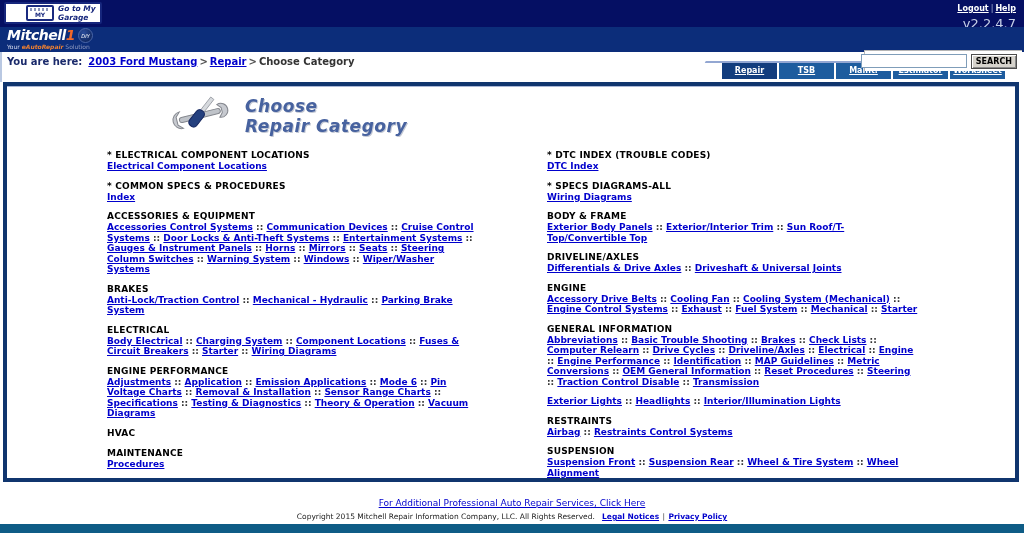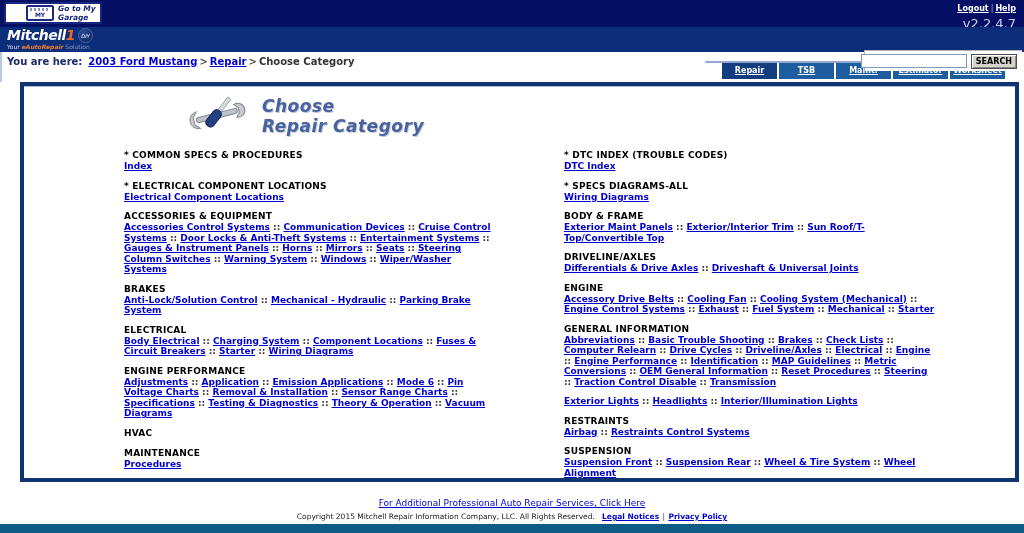--- a/index.html
+++ b/index.html
@@ -60,21 +60,21 @@
   .searchbox { position:absolute; right:2px; top:50px; width:158px; height:21px; background:#fff;
     border-top:1px solid #b5b5b5; border-left:1px solid #b5b5b5;
     display:flex; align-items:center; justify-content:flex-end; gap:4px; padding-right:5px; z-index:5; }
   .search-input { width:106px; height:14px; border:1px solid #7f9db9; font-size:9px; padding:0 2px;
     font-family:"DejaVu Sans", sans-serif; }
   .search-btn { font-size:8px; font-weight:bold; color:#000; background:#d6d3cc;
     border:1px solid #4d4d4d; box-shadow:inset 1px 1px 0 #fff, inset -1px -1px 0 #8a8a8a;
     padding:2px 4px; font-family:"DejaVu Sans", sans-serif; cursor:pointer; }
 
   
-  .content-box { position:absolute; left:20px; right:5px; top:82px; height:400px;
+  .content-box { position:absolute; left:3px; right:5px; top:82px; height:400px;
     border:4px solid #10356e; background:#fff; overflow:hidden; }
   .content-box::before { content:''; display:block; height:1px; background:#aab7d6; }
 
   .title-row { display:flex; align-items:center; margin:5px 0 0 160px; height:48px; }
   .page-title { margin-left:12px; font-size:17px; font-weight:bold; font-style:italic;
     color:#47629f; line-height:20px; letter-spacing:0.5px; text-shadow:1px 1px 0 #c3c8d4; }
 
   .columns { display:flex; margin-top:10px; }
   .col-left  { margin-left:100px; width:372px; }
   .col-right { margin-left:68px;  width:372px; }
@@ -156,34 +156,34 @@
       </svg>
     </span>
     <div class="page-title">
       <div>Choose</div>
       <div>Repair Category</div>
     </div>
   </div>
   <div class="columns">
     <div class="col-left">
         <div class="section">
+          <div class="sec-h">* ELECTRICAL COMPONENT LOCATIONS</div>
+          <div class="sec-links"><a class="cat-link">Electrical Component Locations</a></div>
+        </div>
+        <div class="section">
           <div class="sec-h">* COMMON SPECS &amp; PROCEDURES</div>
           <div class="sec-links"><a class="cat-link">Index</a></div>
         </div>
         <div class="section">
-          <div class="sec-h">* ELECTRICAL COMPONENT LOCATIONS</div>
-          <div class="sec-links"><a class="cat-link">Electrical Component Locations</a></div>
-        </div>
-        <div class="section">
           <div class="sec-h">ACCESSORIES &amp; EQUIPMENT</div>
           <div class="sec-links"><a class="cat-link">Accessories Control Systems</a><span class="link-sep"> :: </span><a class="cat-link">Communication Devices</a><span class="link-sep"> :: </span><a class="cat-link">Cruise Control Systems</a><span class="link-sep"> :: </span><a class="cat-link">Door Locks &amp; Anti-Theft Systems</a><span class="link-sep"> :: </span><a class="cat-link">Entertainment Systems</a><span class="link-sep"> :: </span><a class="cat-link">Gauges &amp; Instrument Panels</a><span class="link-sep"> :: </span><a class="cat-link">Horns</a><span class="link-sep"> :: </span><a class="cat-link">Mirrors</a><span class="link-sep"> :: </span><a class="cat-link">Seats</a><span class="link-sep"> :: </span><a class="cat-link">Steering Column Switches</a><span class="link-sep"> :: </span><a class="cat-link">Warning System</a><span class="link-sep"> :: </span><a class="cat-link">Windows</a><span class="link-sep"> :: </span><a class="cat-link">Wiper/Washer Systems</a></div>
         </div>
         <div class="section">
           <div class="sec-h">BRAKES</div>
-          <div class="sec-links"><a class="cat-link">Anti-Lock/Solution Control</a><span class="link-sep"> :: </span><a class="cat-link">Mechanical - Hydraulic</a><span class="link-sep"> :: </span><a class="cat-link">Parking Brake System</a></div>
+          <div class="sec-links"><a class="cat-link">Anti-Lock/Traction Control</a><span class="link-sep"> :: </span><a class="cat-link">Mechanical - Hydraulic</a><span class="link-sep"> :: </span><a class="cat-link">Parking Brake System</a></div>
         </div>
         <div class="section">
           <div class="sec-h">ELECTRICAL</div>
           <div class="sec-links"><a class="cat-link">Body Electrical</a><span class="link-sep"> :: </span><a class="cat-link">Charging System</a><span class="link-sep"> :: </span><a class="cat-link">Component Locations</a><span class="link-sep"> :: </span><a class="cat-link">Fuses &amp; Circuit Breakers</a><span class="link-sep"> :: </span><a class="cat-link">Starter</a><span class="link-sep"> :: </span><a class="cat-link">Wiring Diagrams</a></div>
         </div>
         <div class="section">
           <div class="sec-h">ENGINE PERFORMANCE</div>
           <div class="sec-links"><a class="cat-link">Adjustments</a><span class="link-sep"> :: </span><a class="cat-link">Application</a><span class="link-sep"> :: </span><a class="cat-link">Emission Applications</a><span class="link-sep"> :: </span><a class="cat-link">Mode 6</a><span class="link-sep"> :: </span><a class="cat-link">Pin Voltage Charts</a><span class="link-sep"> :: </span><a class="cat-link">Removal &amp; Installation</a><span class="link-sep"> :: </span><a class="cat-link">Sensor Range Charts</a><span class="link-sep"> :: </span><a class="cat-link">Specifications</a><span class="link-sep"> :: </span><a class="cat-link">Testing &amp; Diagnostics</a><span class="link-sep"> :: </span><a class="cat-link">Theory &amp; Operation</a><span class="link-sep"> :: </span><a class="cat-link">Vacuum Diagrams</a></div>
         </div>
         <div class="section">
@@ -198,21 +198,21 @@
         <div class="section">
           <div class="sec-h">* DTC INDEX (TROUBLE CODES)</div>
           <div class="sec-links"><a class="cat-link">DTC Index</a></div>
         </div>
         <div class="section">
           <div class="sec-h">* SPECS DIAGRAMS-ALL</div>
           <div class="sec-links"><a class="cat-link">Wiring Diagrams</a></div>
         </div>
         <div class="section">
           <div class="sec-h">BODY &amp; FRAME</div>
-          <div class="sec-links"><a class="cat-link">Exterior Maint Panels</a><span class="link-sep"> :: </span><a class="cat-link">Exterior/Interior Trim</a><span class="link-sep"> :: </span><a class="cat-link">Sun Roof/T-Top/Convertible Top</a></div>
+          <div class="sec-links"><a class="cat-link">Exterior Body Panels</a><span class="link-sep"> :: </span><a class="cat-link">Exterior/Interior Trim</a><span class="link-sep"> :: </span><a class="cat-link">Sun Roof/T-Top/Convertible Top</a></div>
         </div>
         <div class="section">
           <div class="sec-h">DRIVELINE/AXLES</div>
           <div class="sec-links"><a class="cat-link">Differentials &amp; Drive Axles</a><span class="link-sep"> :: </span><a class="cat-link">Driveshaft &amp; Universal Joints</a></div>
         </div>
         <div class="section">
           <div class="sec-h">ENGINE</div>
           <div class="sec-links"><a class="cat-link">Accessory Drive Belts</a><span class="link-sep"> :: </span><a class="cat-link">Cooling Fan</a><span class="link-sep"> :: </span><a class="cat-link">Cooling System (Mechanical)</a><span class="link-sep"> :: </span><a class="cat-link">Engine Control Systems</a><span class="link-sep"> :: </span><a class="cat-link">Exhaust</a><span class="link-sep"> :: </span><a class="cat-link">Fuel System</a><span class="link-sep"> :: </span><a class="cat-link">Mechanical</a><span class="link-sep"> :: </span><a class="cat-link">Starter</a></div>
         </div>
         <div class="section">

